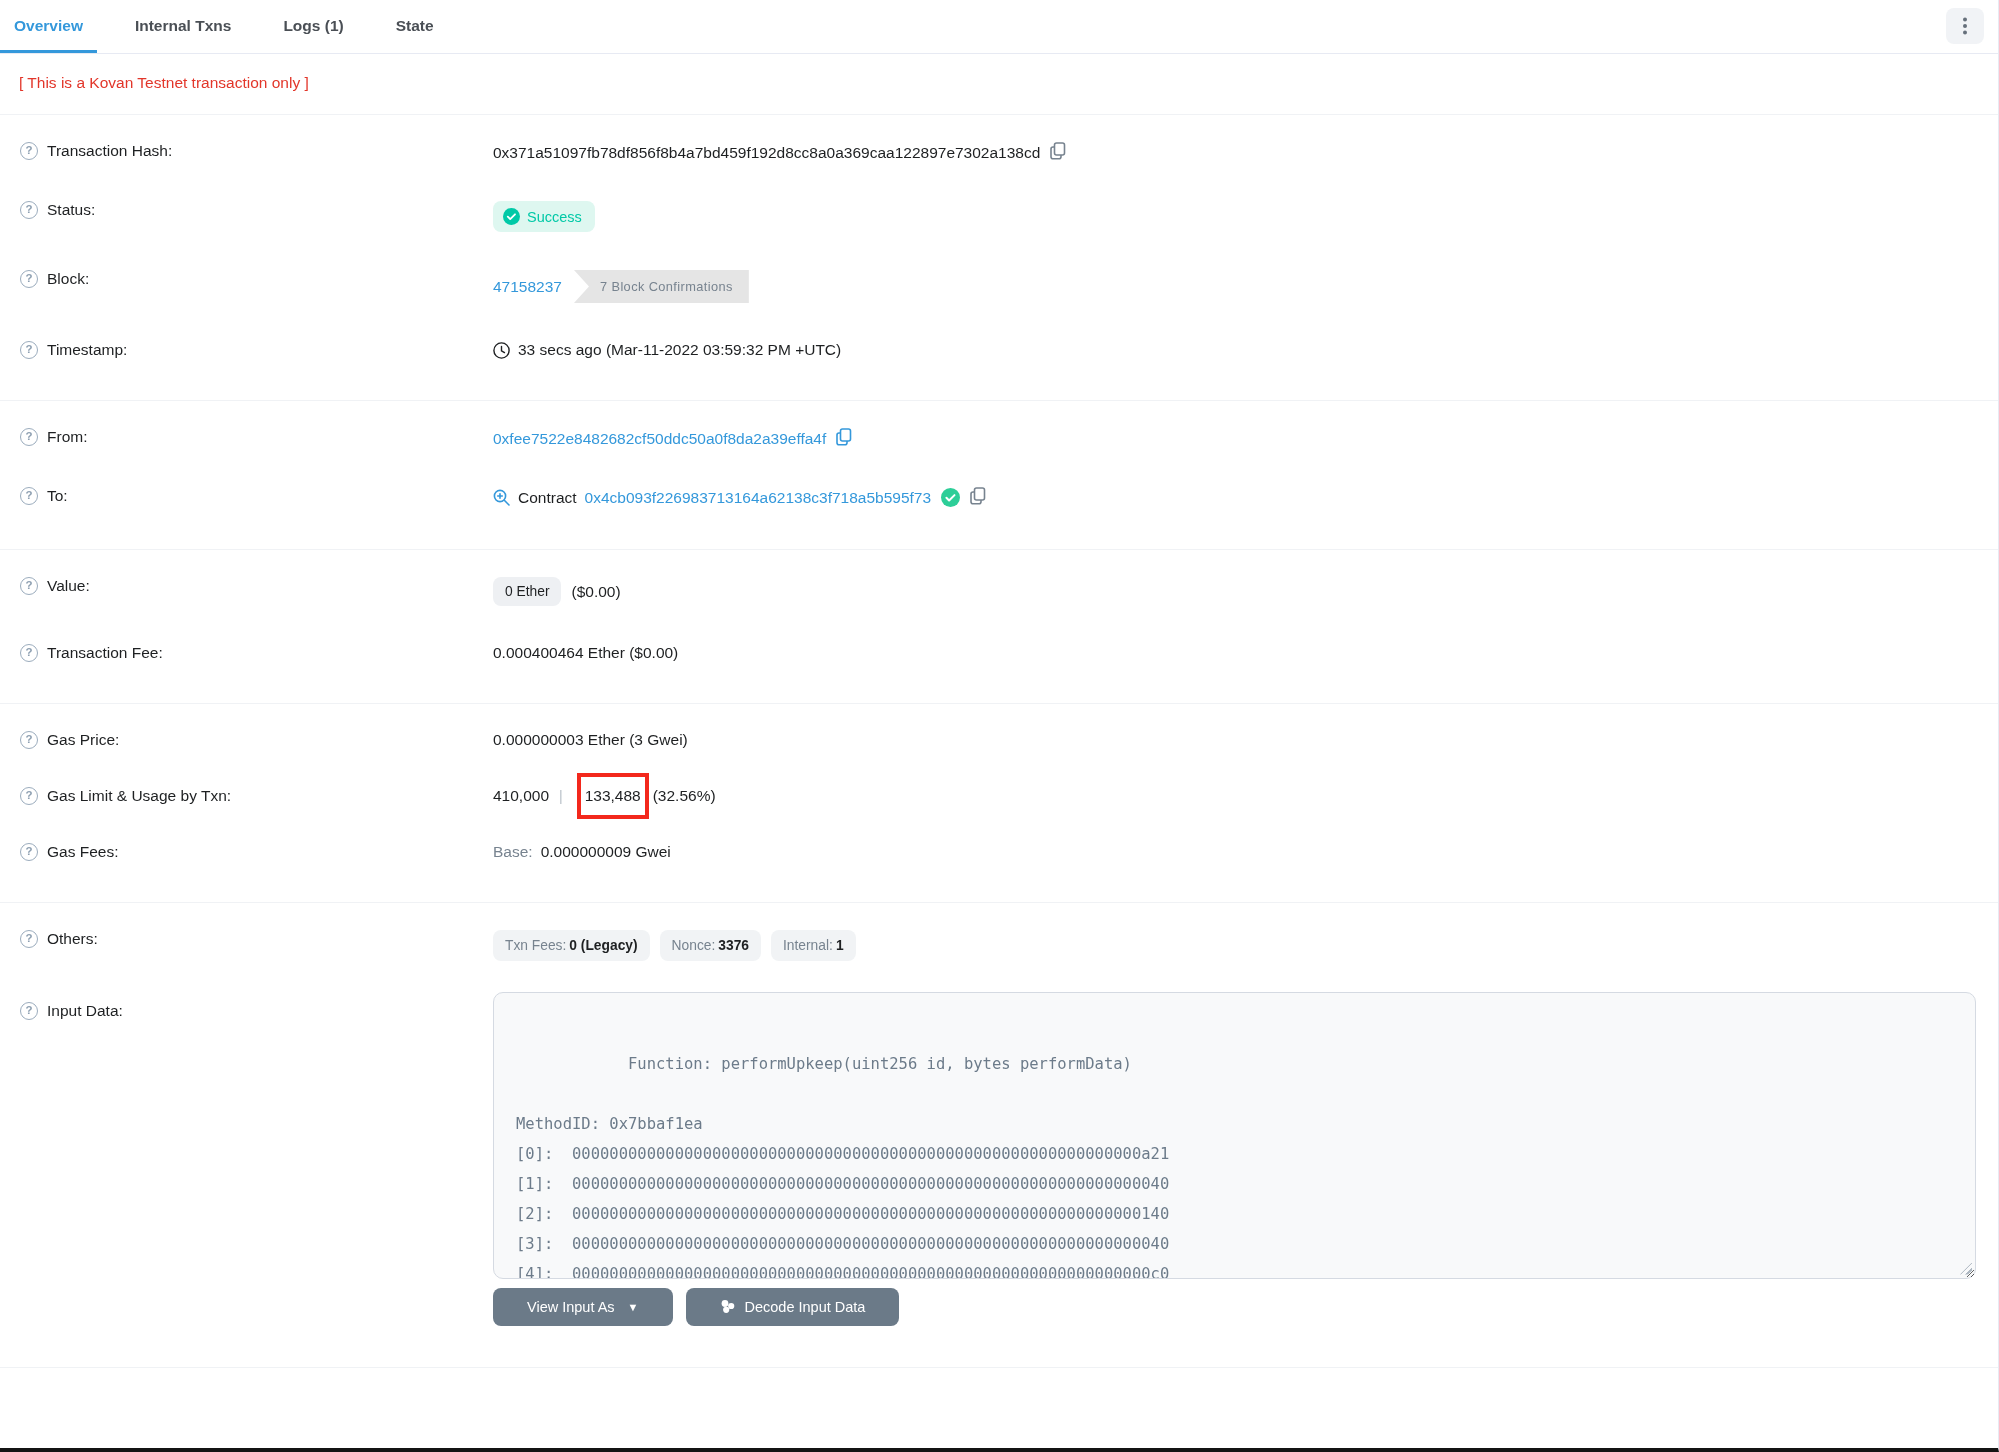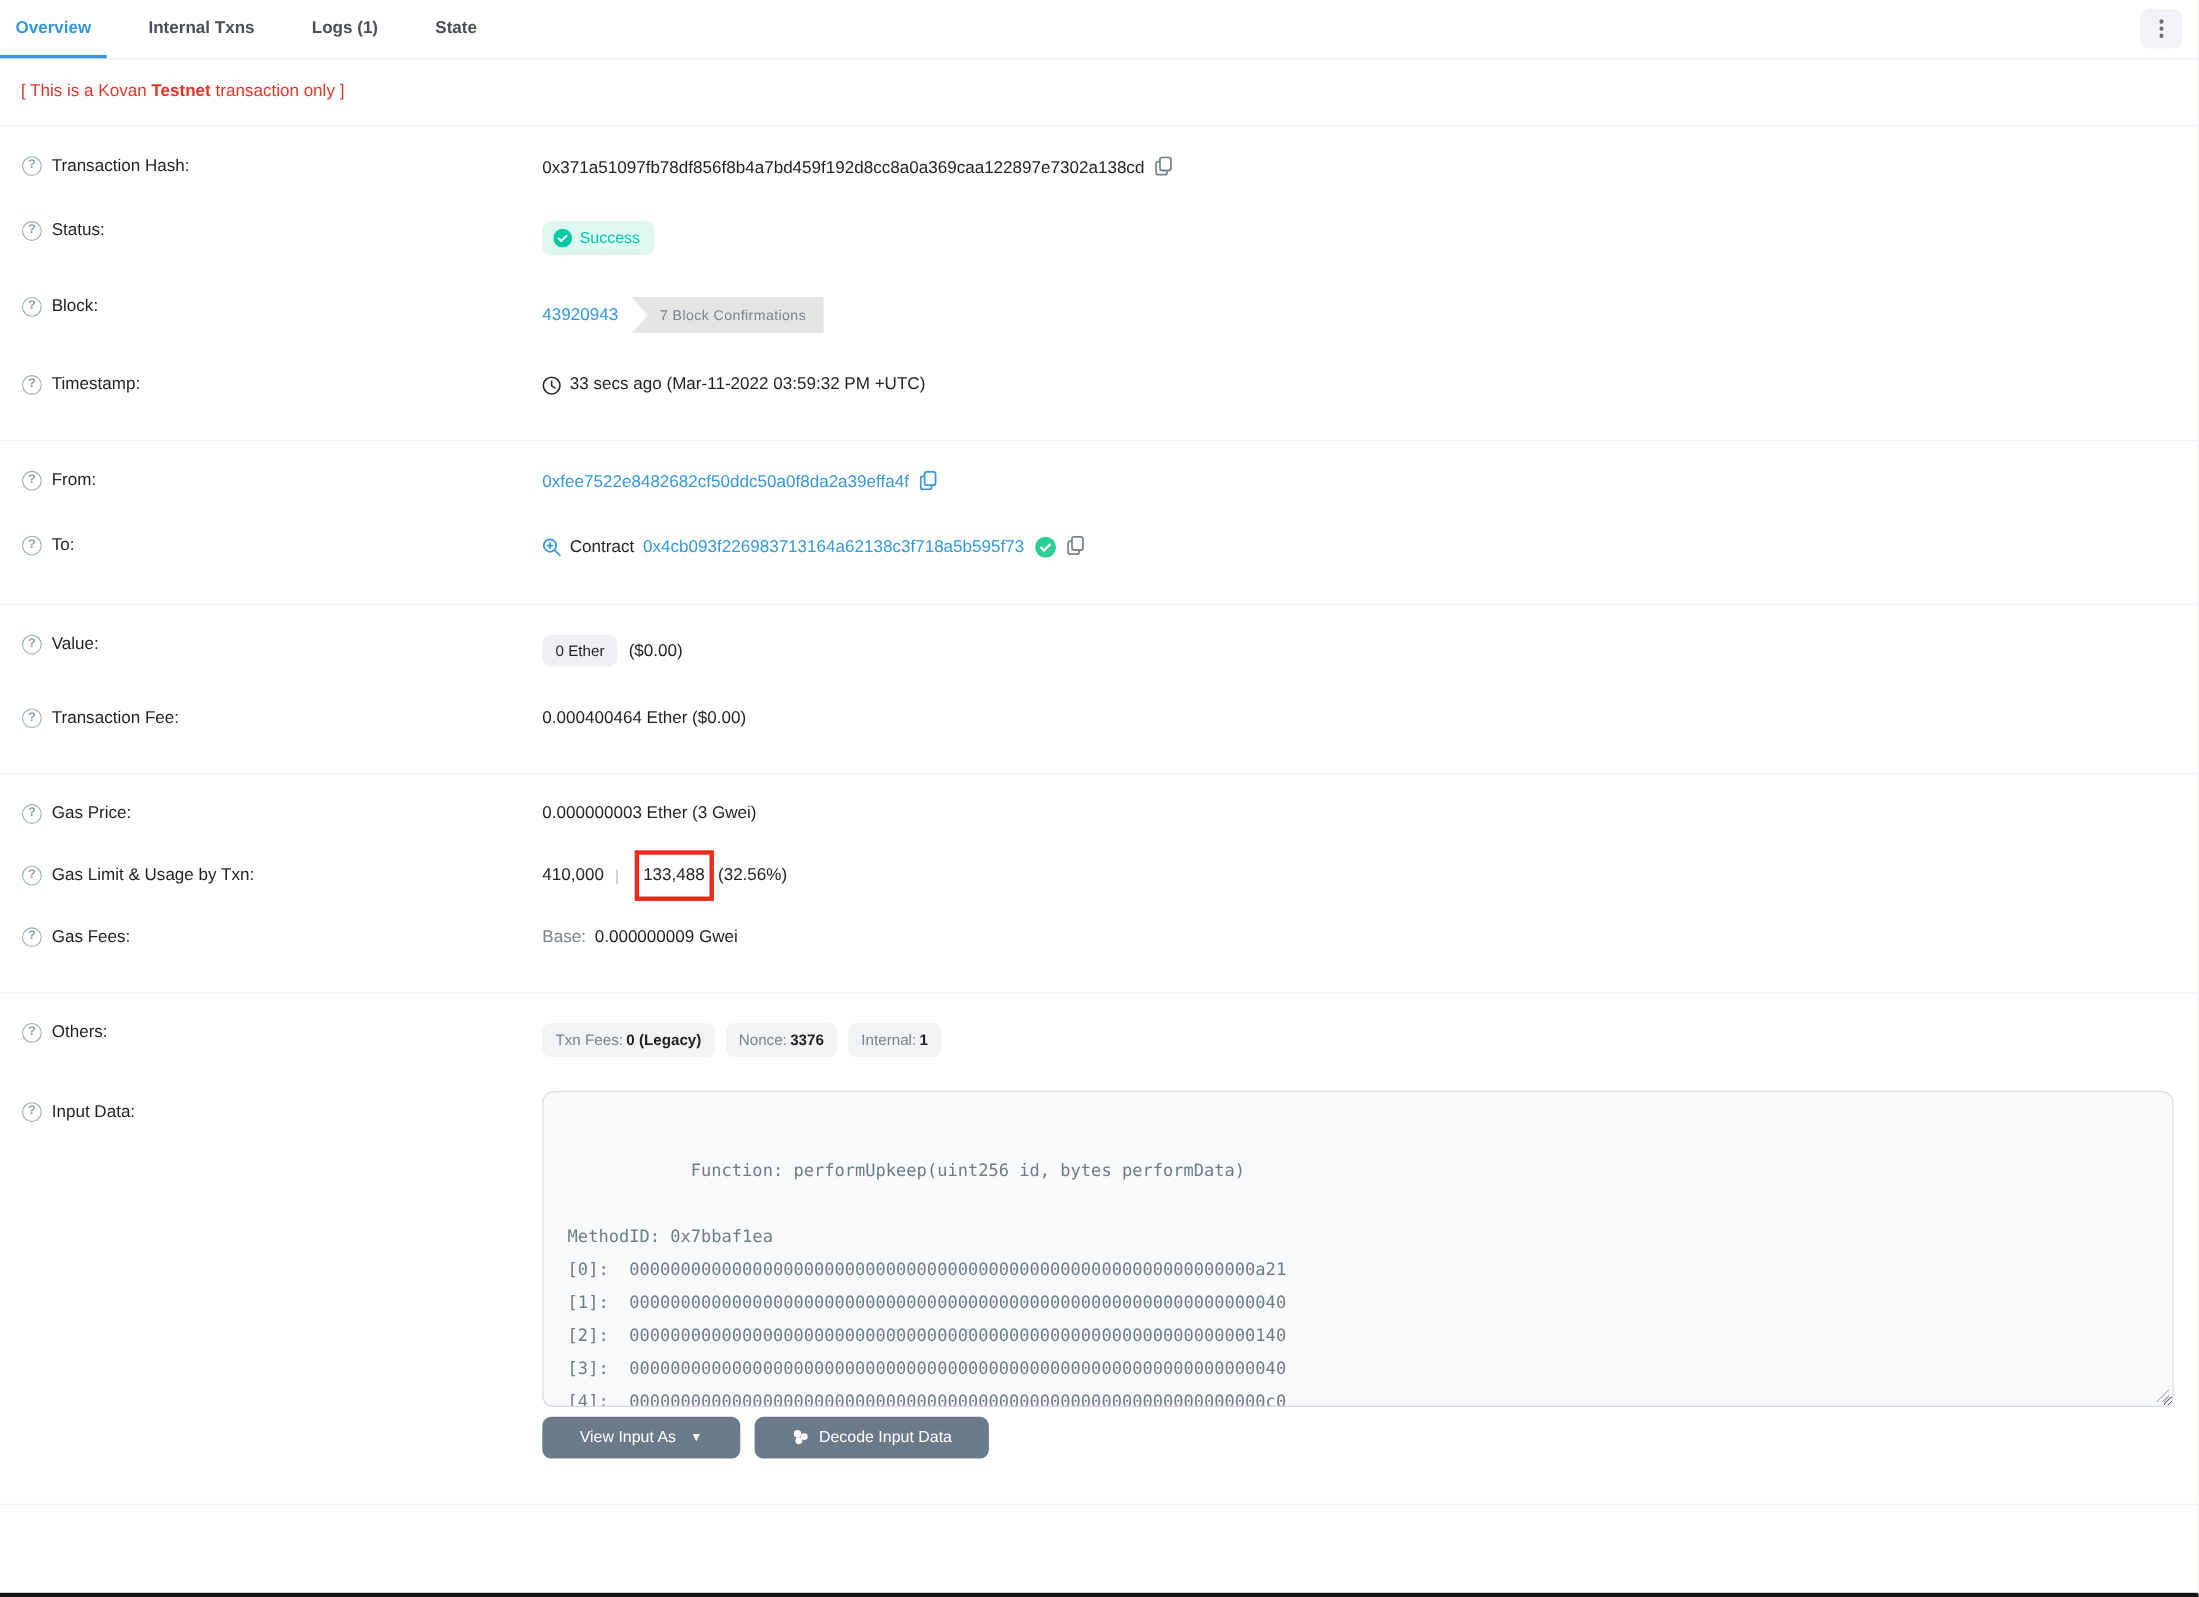--- a/index.html
+++ b/index.html
@@ -34,21 +34,21 @@
     width:38px; height:36px; background:#f1f3f6; border:none; border-radius:8px;
     display:flex; align-items:center; justify-content:center; cursor:pointer;
   }
   .kebab-btn svg { display:block; }
   
   .content { flex:1; padding-top:0; }
   .notice {
     padding:20px 20px 0 19px;
     color:#e2362a; font-size:15.5px;
   }
-  .notice b { font-weight:700; }
+  .notice b { font-weight:400; }
   hr.sep { border:none; border-top:1px solid #f0f2f5; margin:22px 0 0 0; }
   hr.sep.tight { margin-top:14px; }
   .section { padding:8px 0; }
   .row { display:flex; align-items:flex-start; padding:19px 0 19px 20px; }
   .row-label {
     width:473px; flex:0 0 473px;
     display:flex; align-items:center; gap:9px; color:#1e2022;
   }
   .row-value { flex:1; display:flex; align-items:center; flex-wrap:wrap; padding-right:24px; }
   .help {
@@ -178,21 +178,21 @@
           </span>
         </div>
       </div>
 
       <div class="row">
         <div class="row-label">
           <span class="help">?</span>
           <span>Block:</span>
         </div>
         <div class="row-value">
-          <a class="link">43920943</a>
+          <a class="link">47158237</a>
           <span class="badge-confirm">7 Block Confirmations</span>
         </div>
       </div>
 
       <div class="row">
         <div class="row-label">
           <span class="help">?</span>
           <span>Timestamp:</span>
         </div>
         <div class="row-value">

